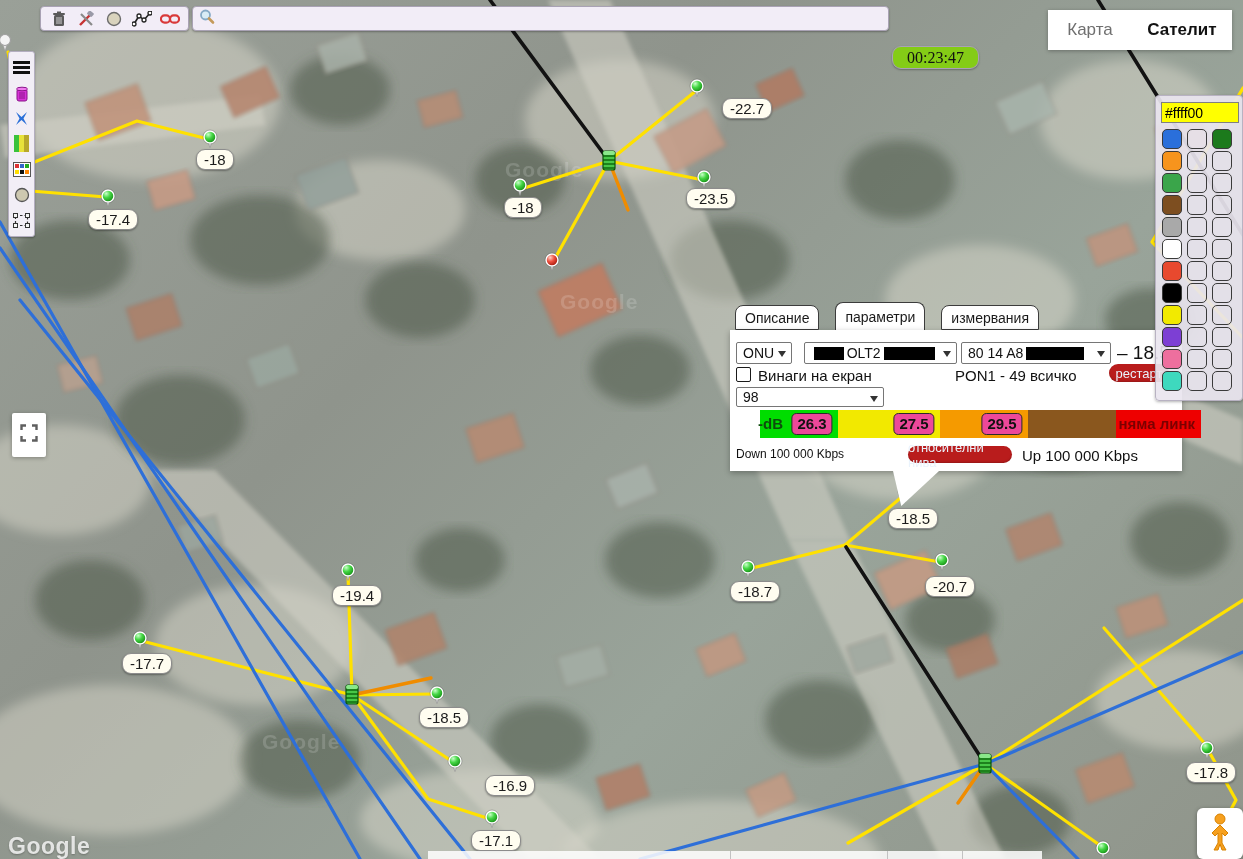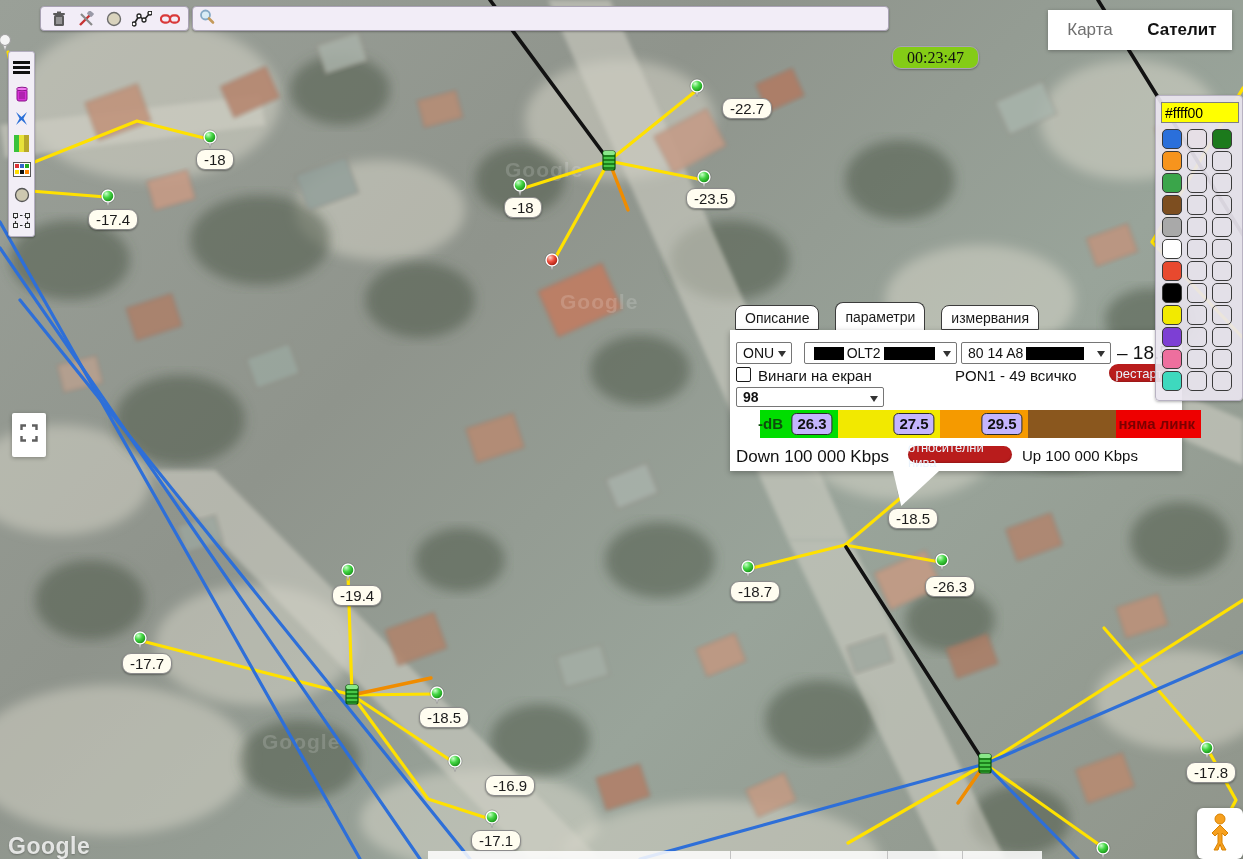--- a/index.html
+++ b/index.html
@@ -83,21 +83,21 @@
     border-radius:2px;cursor:pointer;box-sizing:border-box;}
   .pill{position:absolute;background:#b91c1c;color:#eaf3fc;font-weight:normal;font-size:13px;
     border-radius:10px;display:flex;align-items:center;justify-content:center;cursor:pointer;
     box-shadow:inset 0 -1px 2px rgba(0,0,0,.2);}
   .txt{position:absolute;color:#111;white-space:nowrap;}
   .scalebar{position:absolute;left:4px;top:80px;width:441px;height:28px;border-radius:9px;
     overflow:visible;display:flex;padding-left:26px;}
   .seg{height:28px;}
   .seg:first-child{border-radius:9px 0 0 9px;}
   .seg:last-child{border-radius:0 9px 9px 0;}
-  .chip{position:absolute;top:3px;transform:translateX(-50%);background:#c4b5fd;border:1.5px solid #2a2a2a;
+  .chip{position:absolute;top:3px;transform:translateX(-50%);background:#ec4899;border:1.5px solid #2a2a2a;
     border-radius:5px;padding:0 5px;height:20px;line-height:20px;font-size:15px;font-weight:bold;color:#111;z-index:2;}
   .db-label{position:absolute;left:24px;top:5px;font-size:15px;font-weight:bold;color:#0d4d0d;}
   .nolink{position:absolute;right:6px;top:5px;font-size:15px;font-weight:bold;color:#7c0000;}
 </style>
 </head>
 <body>
 
 <div class="stage">
 
   <div class="map">
@@ -332,21 +332,21 @@
         </g>
     </svg>
     <div id="labels-layer">
         <div class="sig-label" style="left: 196px; top: 149px;">-18</div>
         <div class="sig-label" style="left: 88px; top: 209px;">-17.4</div>
         <div class="sig-label" style="left: 678px; top: 98px; margin-left: 44px;">-22.7</div>
         <div class="sig-label" style="left: 504px; top: 197px;">-18</div>
         <div class="sig-label" style="left: 686px; top: 188px;">-23.5</div>
         <div class="sig-label" style="left: 888px; top: 508px;">-18.5</div>
         <div class="sig-label" style="left: 730px; top: 581px;">-18.7</div>
-        <div class="sig-label" style="left: 925px; top: 576px;">-26.3</div>
+        <div class="sig-label" style="left: 925px; top: 576px;">-20.7</div>
         <div class="sig-label" style="left: 332px; top: 585px;">-19.4</div>
         <div class="sig-label" style="left: 122px; top: 653px;">-17.7</div>
         <div class="sig-label" style="left: 419px; top: 707px;">-18.5</div>
         <div class="sig-label" style="left: 437px; top: 775px; margin-left: 48px;">-16.9</div>
         <div class="sig-label" style="left: 471px; top: 830px;">-17.1</div>
         <div class="sig-label" style="left: 1186px; top: 762px;">-17.8</div>
       </div>
     <span class="wm" style="left:505px;top:158px;">Google</span>
     <span class="wm" style="left:262px;top:730px;">Google</span>
     <span class="wm" style="left:560px;top:290px;">Google</span>
@@ -552,37 +552,37 @@
         <span>80 14 A8</span>
           <span class="redact" style="width:58px"></span>
       </div>
       <div class="txt" style="left:387px;top:12px;font-size:19px;">– 18.5</div>
 
       <div class="chk" style="left:6px;top:37px;"></div>
       <div class="txt" style="left:28px;top:37px;font-size:15px;">Винаги на екран</div>
       <div class="txt" style="left:225px;top:37px;font-size:15px;">PON1 - 49 всичко</div>
       <div class="pill" style="left:379px;top:34px;width:60px;height:18px;">рестарт</div>
 
-      <div class="sel" style="left:6px;top:57px;width:148px;height:20px;font-weight:bold;">
+      <div class="sel" style="left:6px;top:57px;width:148px;height:20px;">
         <span>98</span>
       </div>
 
       <div class="scalebar" id="scalebar">
         <span class="db-label">-dB</span>
         <div class="seg" style="width: 78px; background: rgb(0, 221, 0);"></div>
           <div class="seg" style="width: 102px; background: rgb(242, 233, 0);"></div>
           <div class="seg" style="width: 88px; background: rgb(245, 154, 0);"></div>
           <div class="seg" style="width: 88px; background: rgb(138, 87, 30);"></div>
           <div class="seg" style="width: 85px; background: rgb(238, 0, 0);"></div>
           <span class="nolink">няма линк</span>
       <div class="chip" style="left: 78px;">26.3</div>
           <div class="chip" style="left: 180px;">27.5</div>
           <div class="chip" style="left: 268px;">29.5</div>
         </div>
 
-      <div class="txt" style="left:6px;top:117px;font-size:17px;">Down 100 000 Kbps</div>
+      <div class="txt" style="left:6px;top:117px;font-size:12px;">Down 100 000 Kbps</div>
       <div class="pill" style="left:178px;top:116px;width:104px;height:17px;">относителни нива</div>
       <div class="txt" style="left:292px;top:117px;font-size:15px;">Up 100 000 Kbps</div>
     </div>
     <div class="popup-tail"></div>
   </div>
 
 </div>
 
 </body></html>

